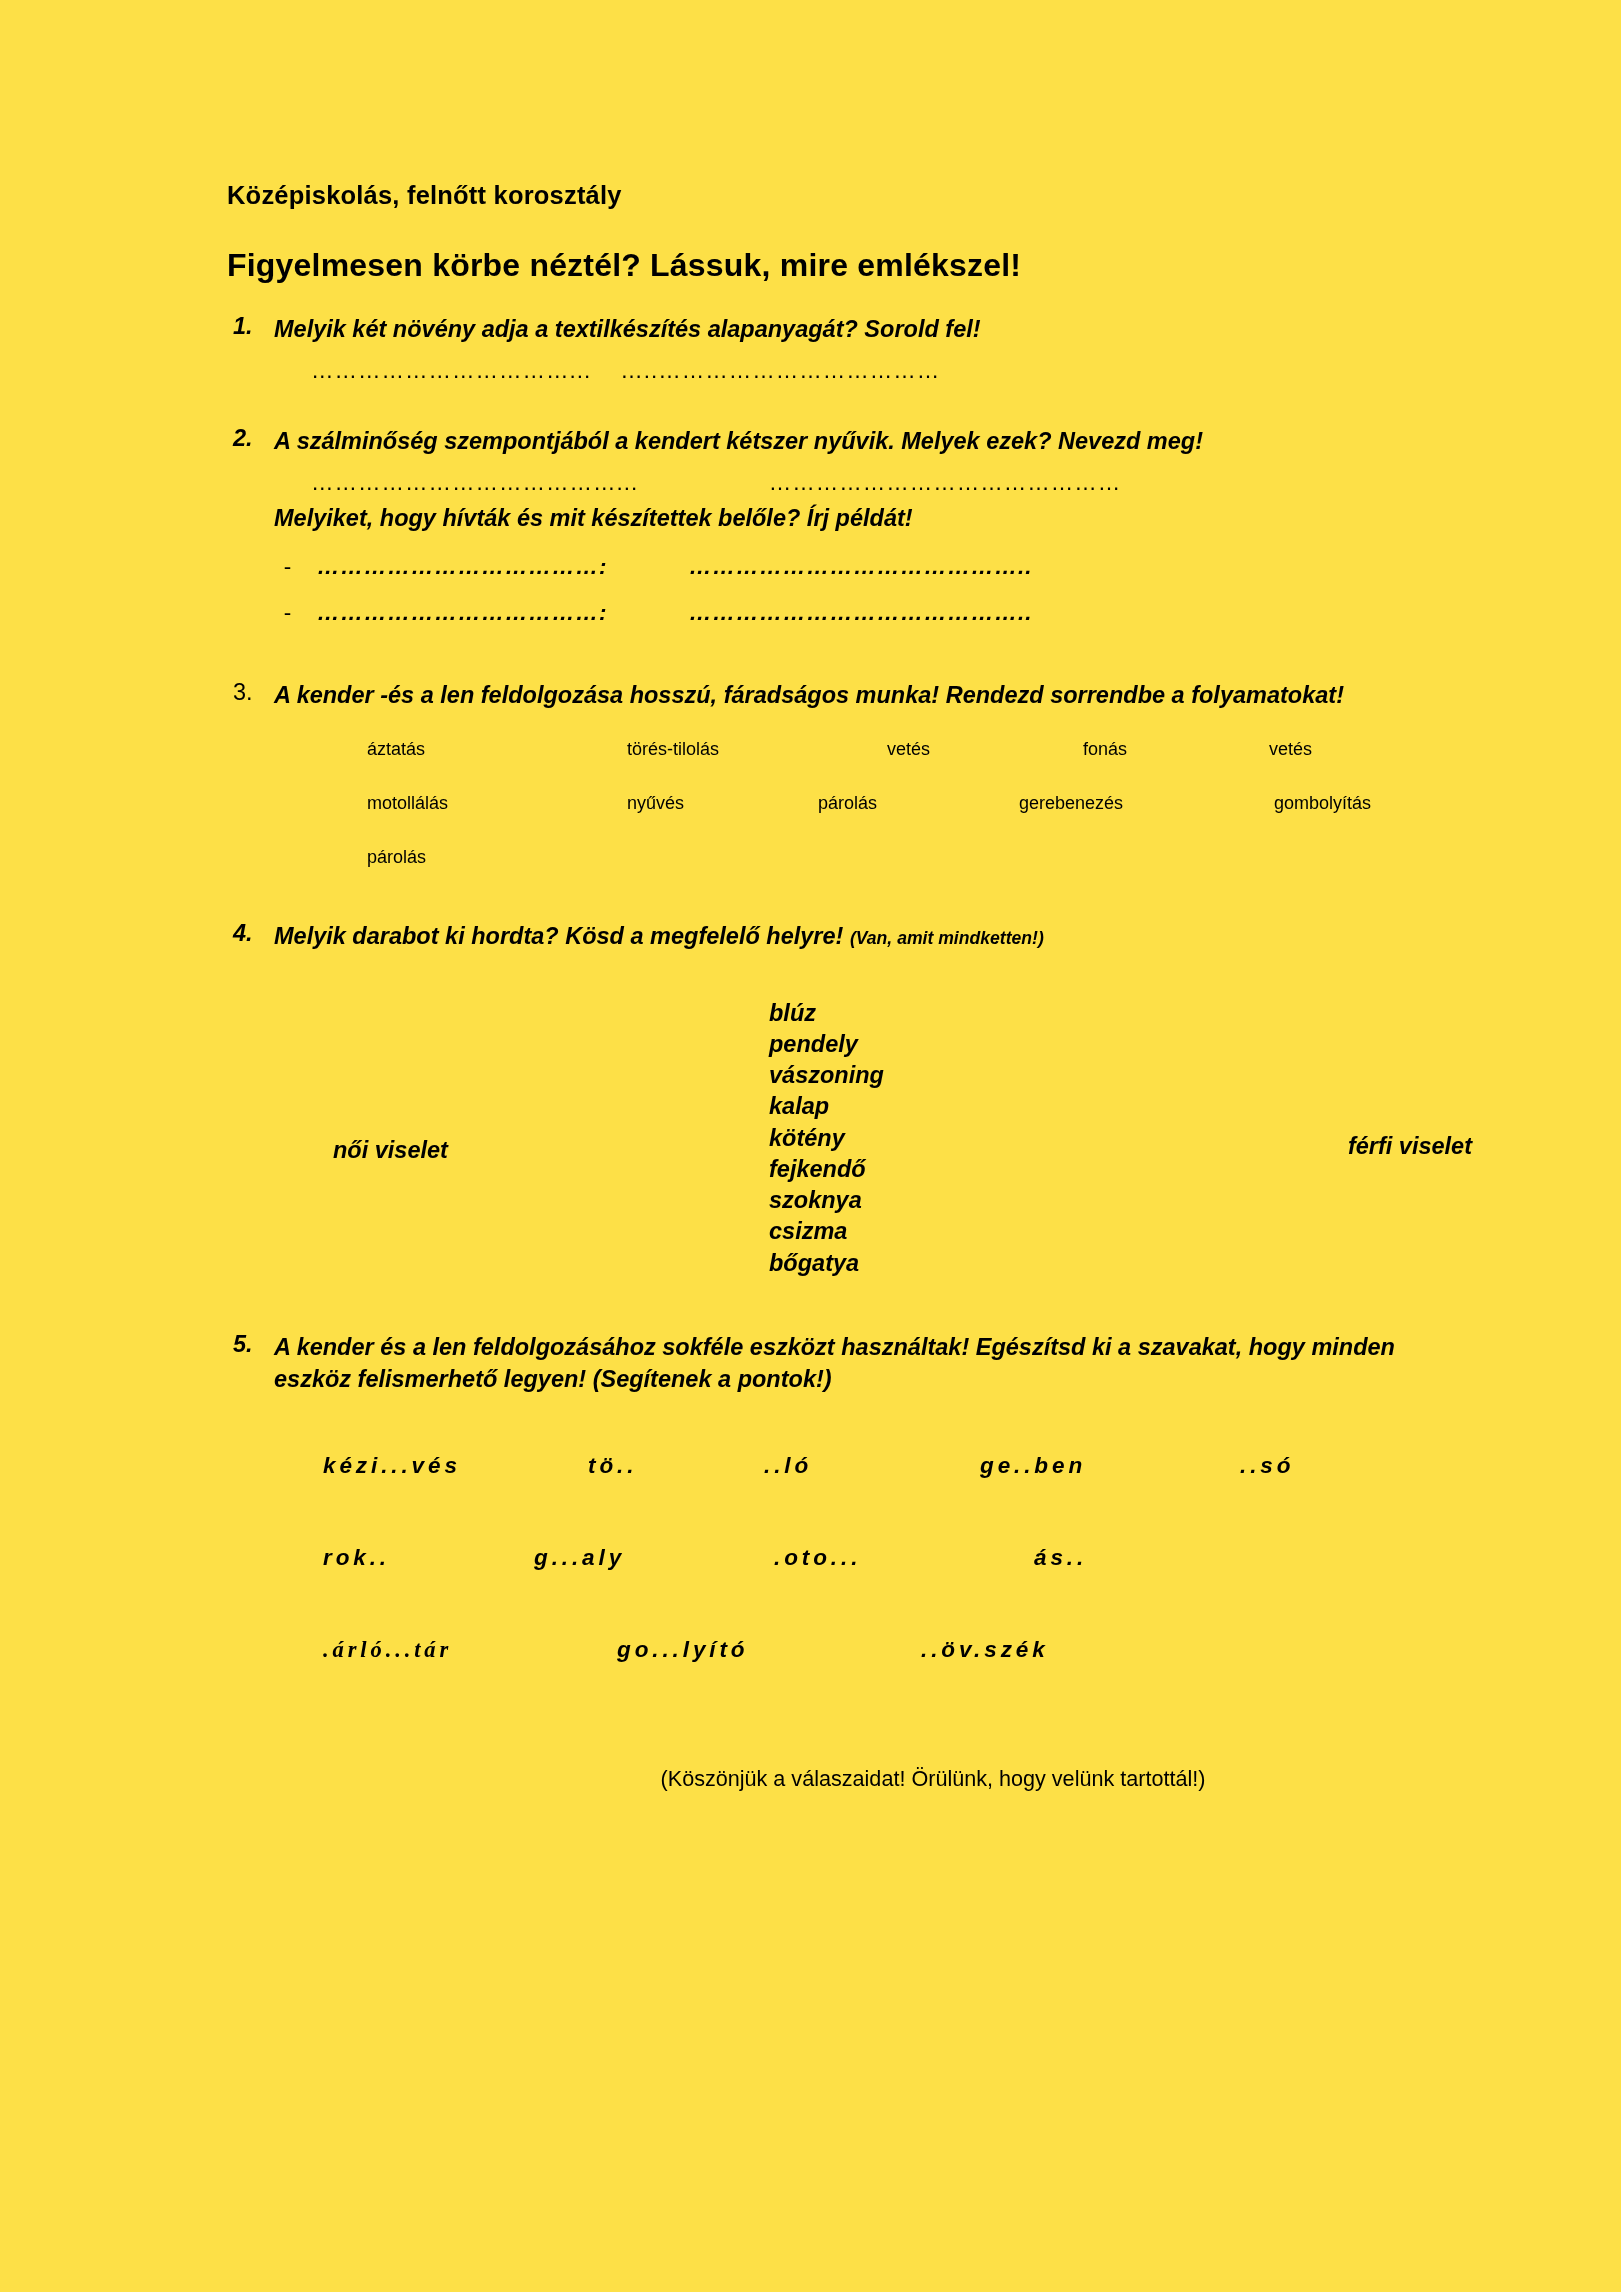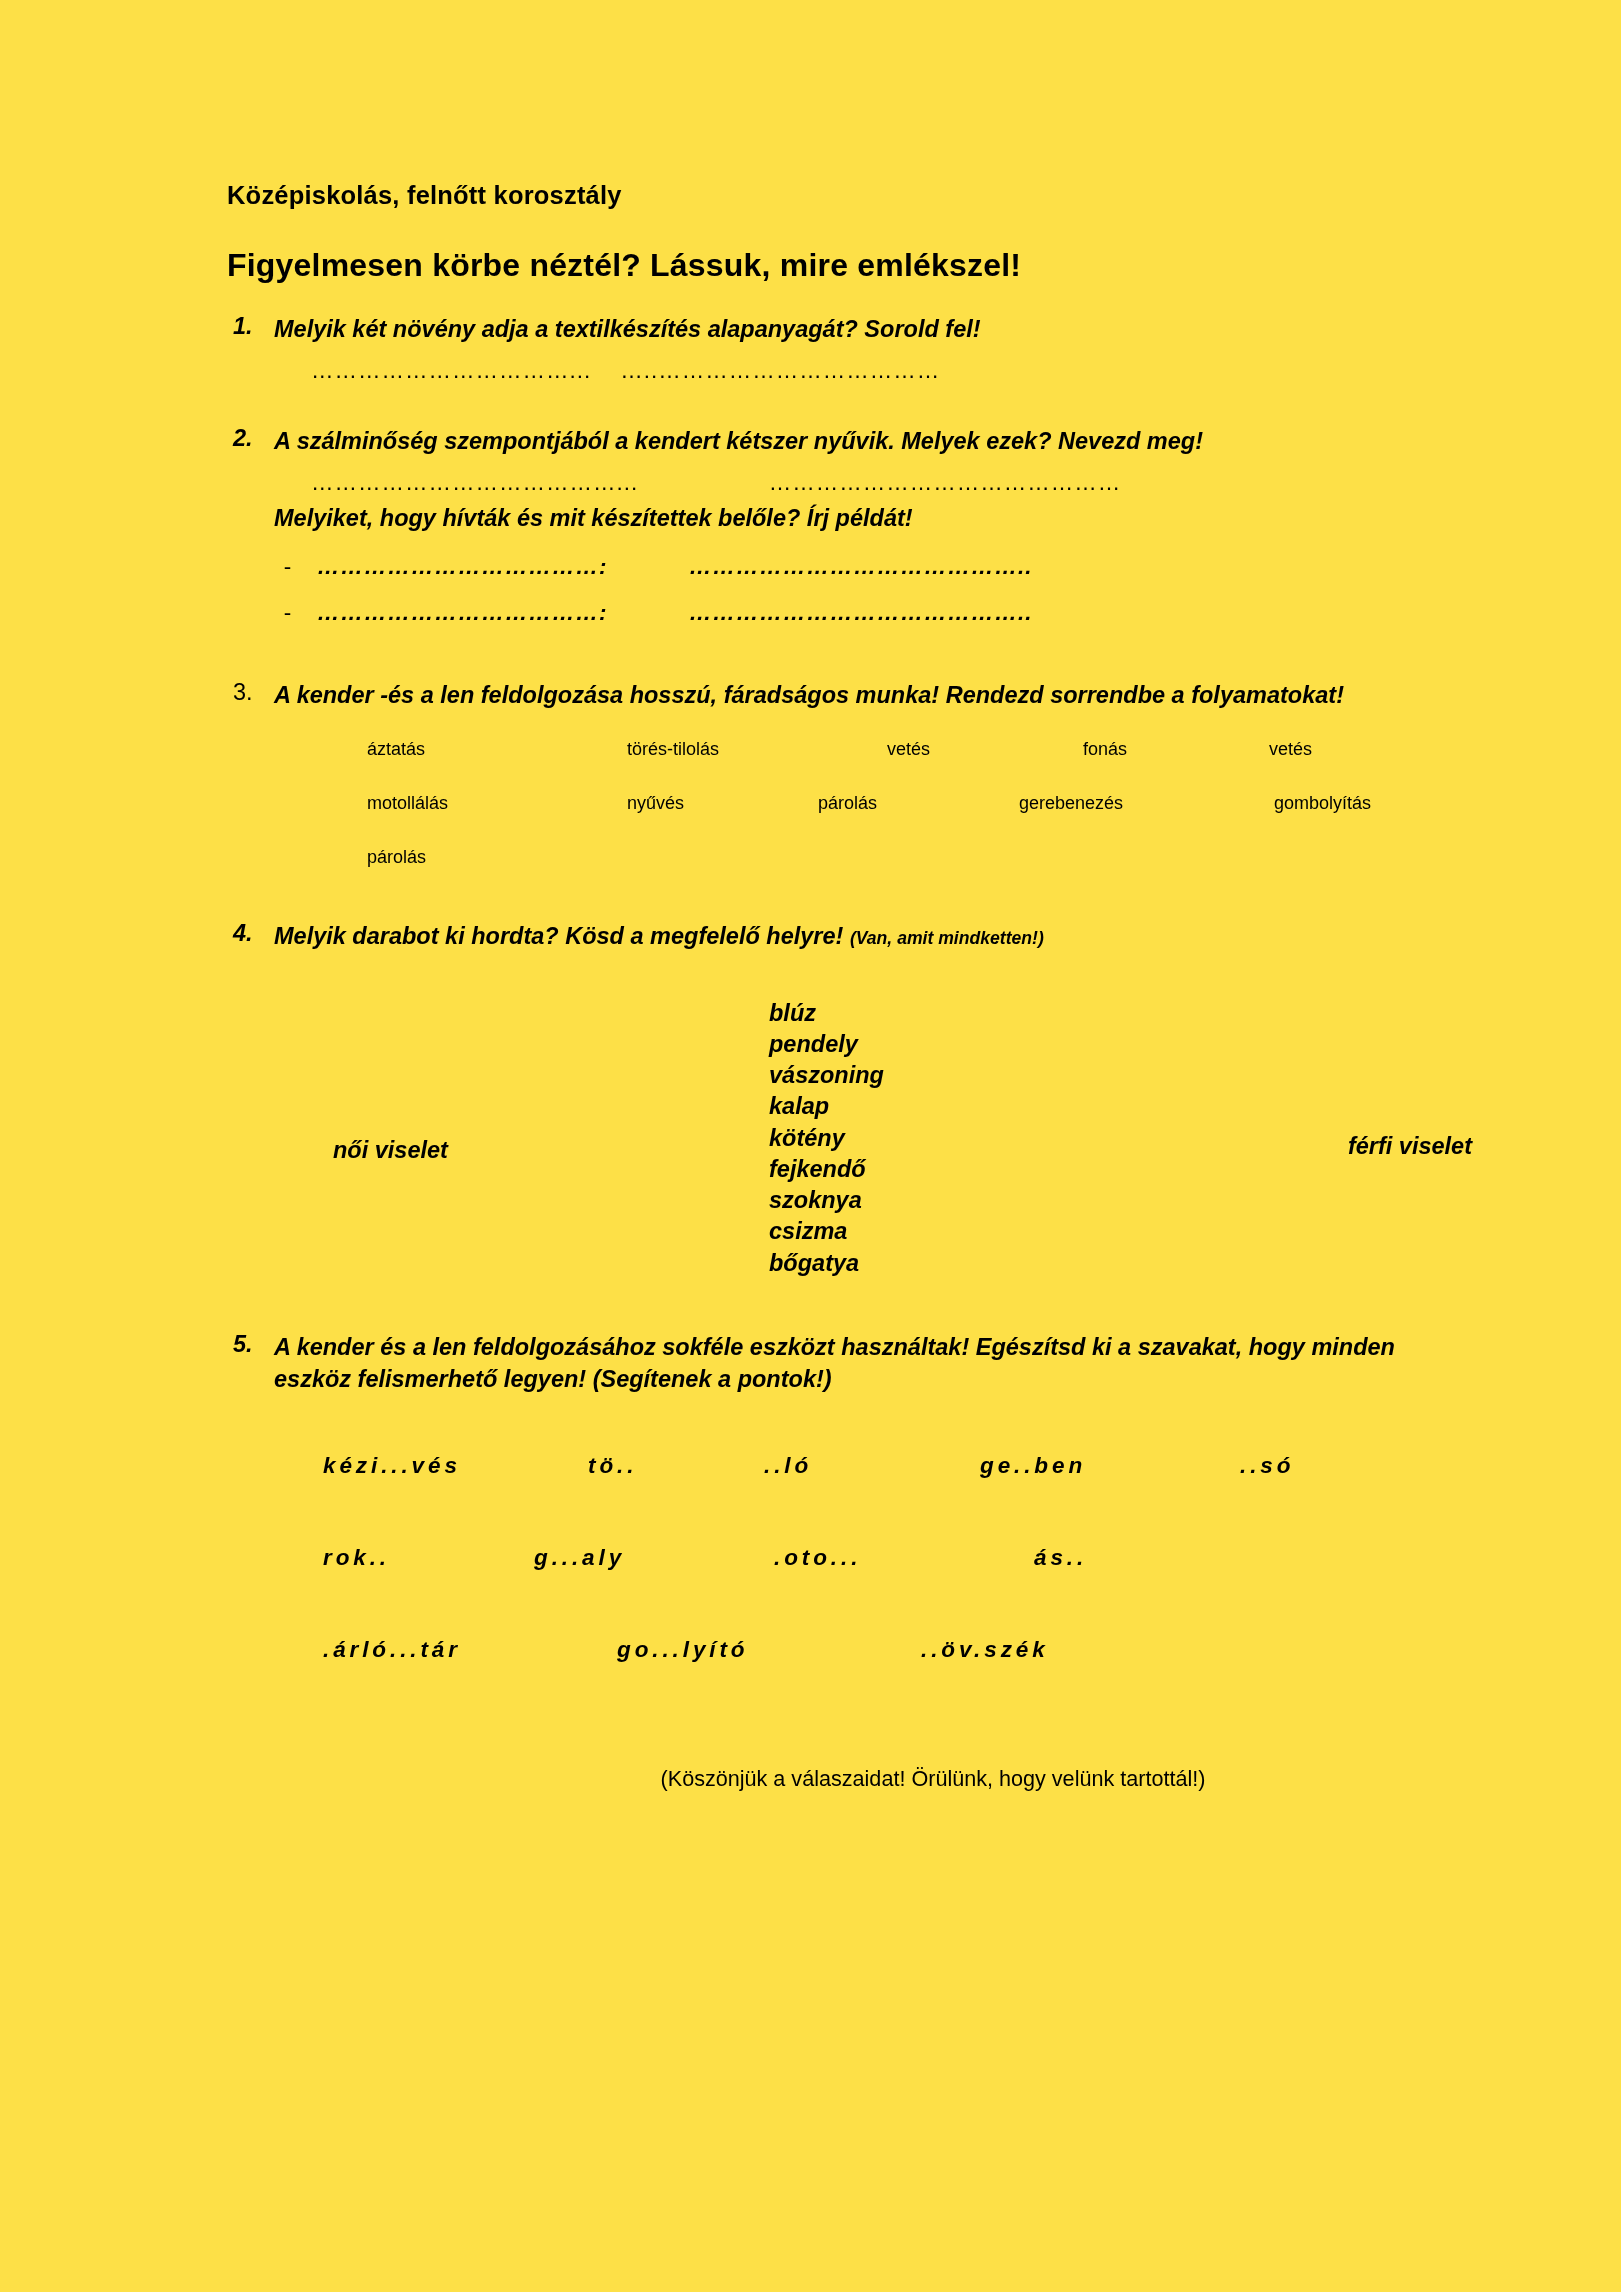--- a/index.html
+++ b/index.html
@@ -258,21 +258,21 @@
             <span class="puzzle-item" style="width:260px;">ge..ben</span>
             <span class="puzzle-item">..só</span>
           </div>
           <div class="puzzle-line">
             <span class="puzzle-item" style="width:211px;">rok..</span>
             <span class="puzzle-item" style="width:240px;">g...aly</span>
             <span class="puzzle-item" style="width:260px;">.oto...</span>
             <span class="puzzle-item">ás..</span>
           </div>
           <div class="puzzle-line">
-            <span class="puzzle-item" style="width:294px;">.árló...tár</span>
+            <span class="puzzle-item" style="width:294px;font-family:Liberation Serif, serif;">.árló...tár</span>
             <span class="puzzle-item" style="width:304px;">go...lyító</span>
             <span class="puzzle-item">..öv.szék</span>
           </div>
         </div>
       </div>
     </div>
 
     <div class="footer">(Köszönjük a válaszaidat! Örülünk, hogy velünk tartottál!)</div>
 
   </div>

